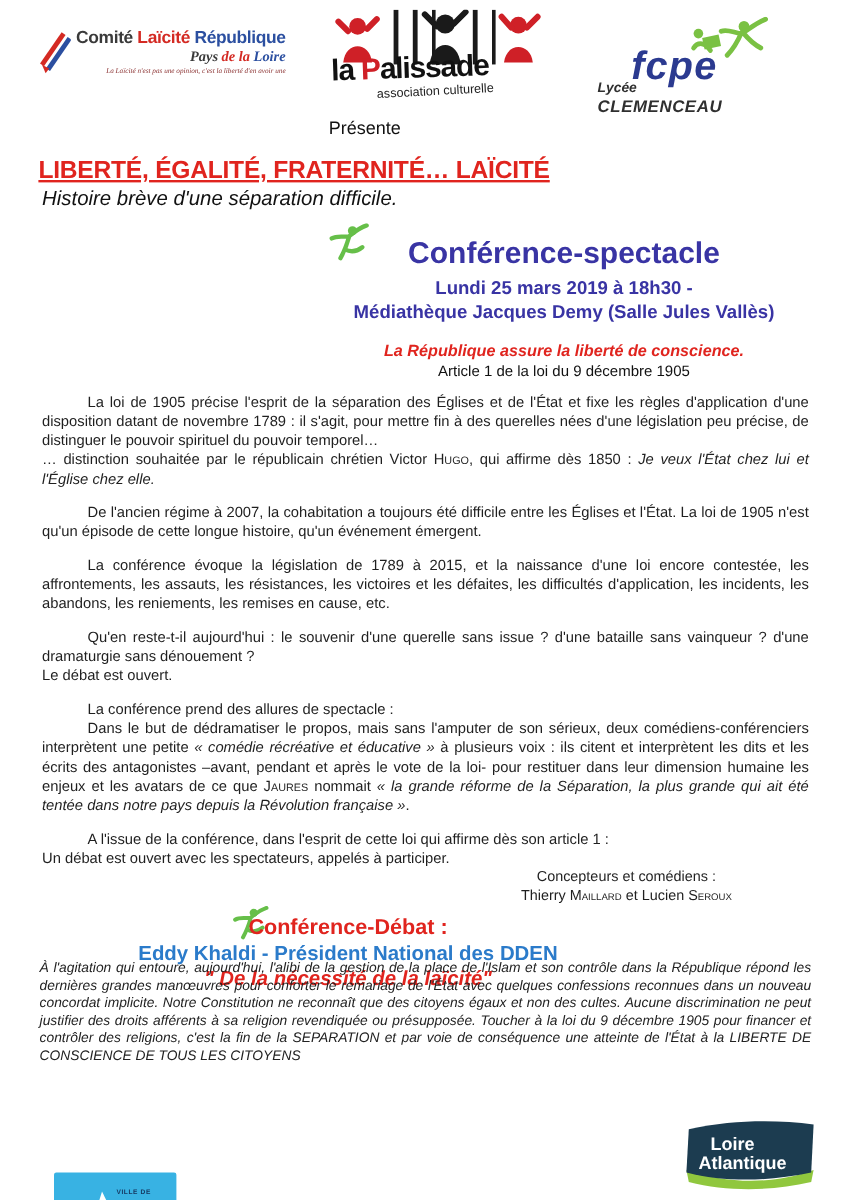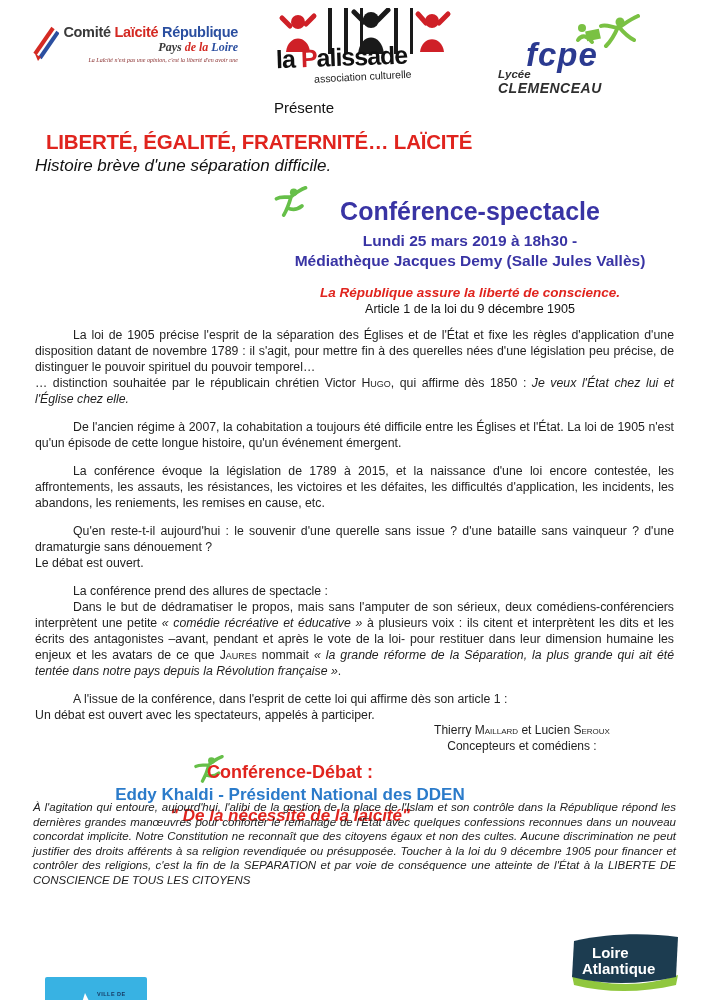--- a/index.html
+++ b/index.html
@@ -34,21 +34,21 @@
   .logo-fcpe { left:498px; top:18px; width:150px; }
   .fcpe-figs { position:absolute; left:70px; top:-4px; }
   .fcpe-name { font-size:33px; font-weight:bold; font-style:italic; color:#2b3a90;
                letter-spacing:1px; line-height:30px; margin-left:28px; margin-top:22px; }
   .fcpe-lycee { font-size:11.5px; font-weight:bold; font-style:italic; color:#2f2f2f; margin-top:-2px; }
   .fcpe-school { font-size:14px; font-weight:bold; font-style:italic; color:#2f2f2f; letter-spacing:0.5px; }
 
   .presente { top:99px; left:0; width:608px; text-align:center; font-size:15px; color:#111; }
 
   
-  .title-main { left:46px; top:130px; font-size:20.5px; font-weight:bold; color:#e0241e; letter-spacing:-0.2px; }
+  .title-main { left:32px; top:130px; font-size:20.5px; font-weight:bold; color:#e0241e; letter-spacing:-0.2px;text-decoration:underline; }
   .title-sub  { left:35px; top:156px; font-size:17px; font-style:italic; color:#111; }
 
   
   .event-icon { left:272px; top:186px; }
   .event { left:232px; top:197px; width:476px; text-align:center; }
   .event-heading { font-size:25px; font-weight:bold; color:#3934a4; margin-bottom:5px; }
   .event-date, .event-venue { font-size:15.5px; font-weight:bold; color:#3934a4; line-height:20px; }
   .event-quote { margin-top:14px; font-size:13.5px; font-weight:bold; font-style:italic; color:#e0241e; }
   .event-source { font-size:12.5px; color:#111; margin-top:2px; }
 
@@ -175,22 +175,22 @@
   <p class="indent gap">La conférence évoque la législation de 1789 à 2015, et la naissance d'une loi encore contestée, les affrontements, les assauts, les résistances, les victoires et les défaites, les difficultés d'application, les incidents, les abandons, les reniements, les remises en cause, etc.</p>
   <p class="indent">Qu'en reste-t-il aujourd'hui : le souvenir d'une querelle sans issue ? d'une bataille sans vainqueur ? d'une dramaturgie sans dénouement ?</p>
   <p class="gap">Le débat est ouvert.</p>
   <p class="indent">La conférence prend des allures de spectacle :</p>
   <p class="indent gap"><span>Dans le but de dédramatiser le propos, mais sans l'amputer de son sérieux, deux comédiens-conférenciers interprètent une petite </span><span class="it">« comédie récréative et éducative »</span><span> à plusieurs voix : ils citent et interprètent les dits et les écrits des antagonistes –avant, pendant et après le vote de la loi- pour restituer dans leur dimension humaine les enjeux et les avatars de ce que </span><span class="sc">Jaures</span><span> nommait </span><span class="it">« la grande réforme de la Séparation, la plus grande qui ait été tentée dans notre pays depuis la Révolution française »</span><span>.</span></p>
   <p class="indent">A l'issue de la conférence, dans l'esprit de cette loi qui affirme dès son article 1 :</p>
   <p>Un débat est ouvert avec les spectateurs, appelés à participer.</p>
 </div>
 
 <div class="abs credits">
+  <div>Concepteurs et comédiens :</div>
   <div><span>Thierry </span><span class="sc">Maillard</span><span> et Lucien </span><span class="sc">Seroux</span></div>
-  <div>Concepteurs et comédiens :</div>
 </div>
 
 <div class="abs debate-icon">
   <svg width="34" height="36" viewBox="0 0 40 44">
     <circle cx="23" cy="7" r="4.2" fill="#66bf49"></circle>
     <path d="M20 12 C18 19 16 25 12 32 M16 24 C22 27 27 26 32 22 M20 12 C14 13 9 11 4 14 M21 11 C26 7 30 4 36 2" stroke="#66bf49" stroke-width="4" fill="none" stroke-linecap="round"></path>
   </svg>
 </div>
 <div class="abs debate">
   <div class="debate-heading">Conférence-Débat :</div>

